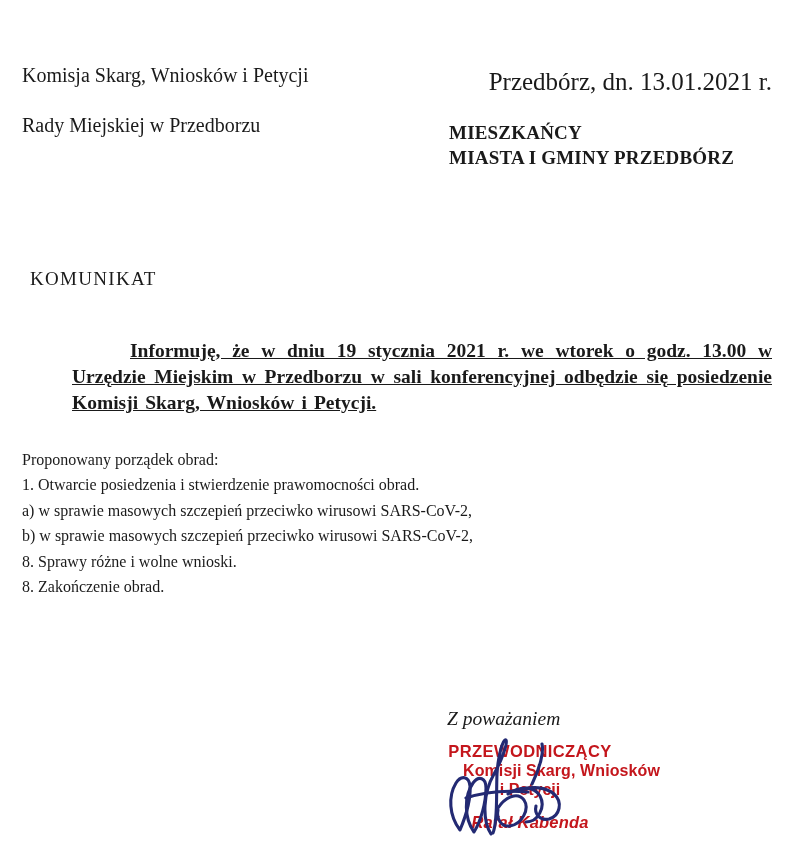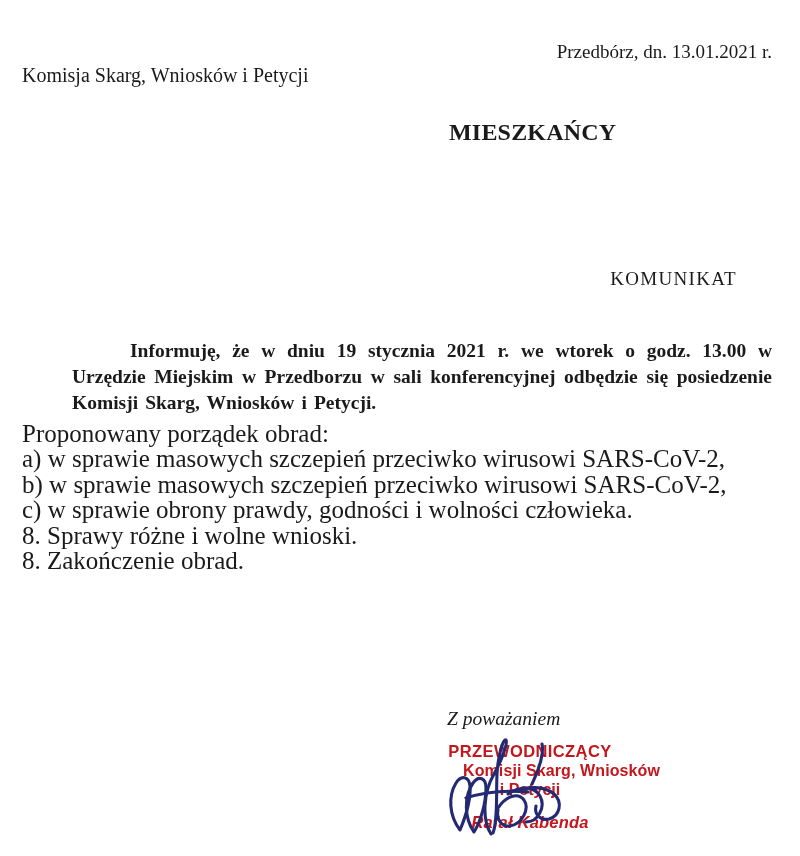--- a/index.html
+++ b/index.html
@@ -32,73 +32,75 @@
     justify-content: space-between;
     align-items: flex-start;
   }
   .sender {
     font-size: 20px;
     line-height: 25px;
     white-space: pre-line;
   }
   .sender-line { display: block; }
   .place-date {
-    font-size: 19px;
+    font-size: 25px;
     line-height: 25px;
     white-space: nowrap;
     padding-top: 1px;
+    margin-top: 30px;
   }
 
   
   .addressee {
     position: absolute;
     top: 120px;
     left: 449px;
     font-weight: bold;
-    font-size: 24px;
+    font-size: 19px;
     line-height: 25px;
     letter-spacing: 0.2px;
   }
   .addressee span { display: block; }
 
   
   .doc-title {
     position: absolute;
     top: 268px;
-    left: 17px;
+    left: 8px;
     width: 720px;
-    text-align: right;
+    text-align: left;
     font-size: 19px;
     letter-spacing: 1.3px;
     padding-left: 22px;
     box-sizing: border-box;
   }
 
   
   .lead {
     position: absolute;
     top: 338px;
     left: 72px;
     width: 700px;
     font-weight: bold;
     font-size: 19.5px;
     line-height: 26px;
     text-align: justify;
     text-align-last: left;
     text-indent: 58px;
     word-spacing: 2.2px;
+    text-decoration: underline;
   }
 
   
   .agenda {
     position: absolute;
-    top: 421px;
+    top: 447px;
     left: 22px;
     width: 730px;
-    font-size: 25px;
+    font-size: 16px;
     line-height: 25.4px;
   }
   .agenda-intro { display: block; }
   .agenda-item { display: block; white-space: nowrap; }
 
   
   .closing {
     position: absolute;
     top: 708px;
     left: 447px;
@@ -144,37 +146,39 @@
   }
 </style>
 </head>
 <body>
 
 <div class="page">
 
   <div class="header-row">
     <div class="sender">
       <span class="sender-line">Komisja Skarg, Wniosków i Petycji</span>
+      <span class="sender-line">Rady Miejskiej w Przedborzu</span>
     </div>
     <div class="place-date">Przedbórz, dn. 13.01.2021 r.</div>
   </div>
 
   <div class="addressee">
     <span>MIESZKAŃCY</span>
+    <span>MIASTA I GMINY PRZEDBÓRZ</span>
   </div>
 
   <div class="doc-title">KOMUNIKAT</div>
 
   <div class="lead">Informuję, że w dniu 19 stycznia 2021 r. we wtorek o godz. 13.00 w Urzędzie Miejskim w Przedborzu w sali konferencyjnej odbędzie się posiedzenie Komisji Skarg, Wniosków i Petycji.</div>
 
   <div class="agenda">
     <span class="agenda-intro">Proponowany porządek obrad:</span>
+    <span class="agenda-item">1. Otwarcie posiedzenia i stwierdzenie prawomocności obrad.</span>
     <span class="agenda-item">a) w sprawie masowych szczepień przeciwko wirusowi SARS-CoV-2,</span>
     <span class="agenda-item">b) w sprawie masowych szczepień przeciwko wirusowi SARS-CoV-2,</span>
-    <span class="agenda-item">c) w sprawie obrony prawdy, godności i wolności człowieka.</span>
     <span class="agenda-item">8. Sprawy różne i wolne wnioski.</span>
     <span class="agenda-item">8. Zakończenie obrad.</span>
   </div>
 
   <div class="closing">Z poważaniem</div>
 
   <div class="sig-block">
     <div class="stamp">
       <div class="stamp-l1">PRZEWODNICZĄCY</div>
       <div class="stamp-l2">Komisji Skarg, Wniosków</div>

